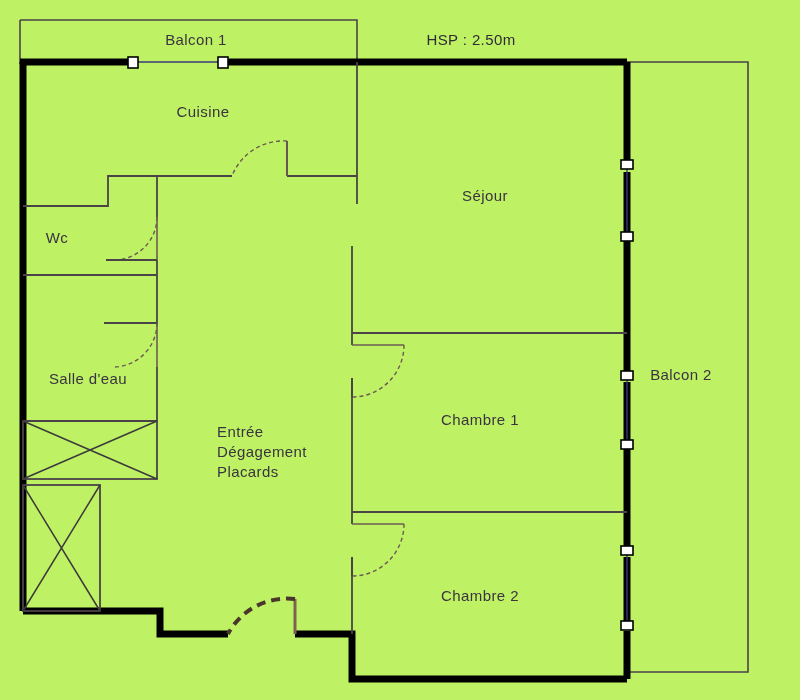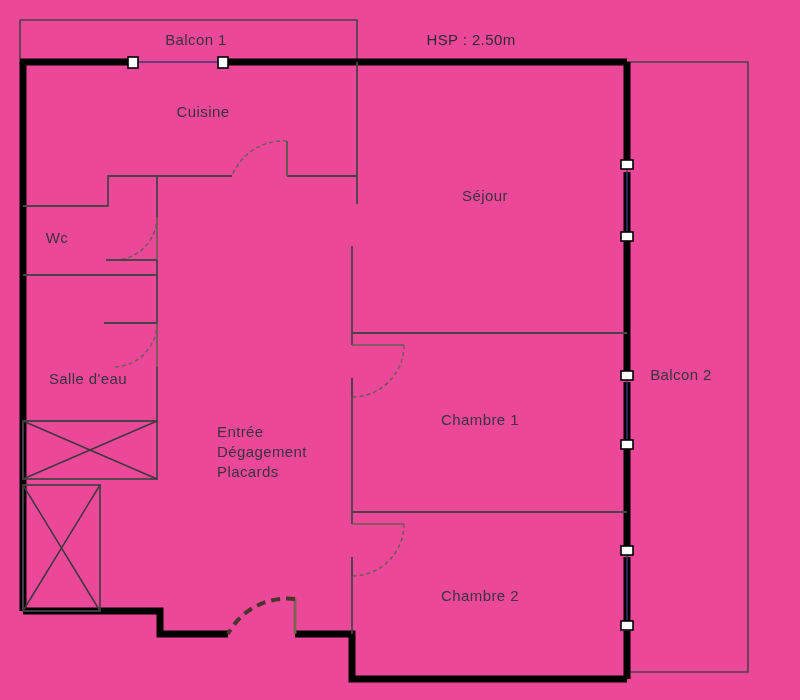--- a/index.html
+++ b/index.html
@@ -11,21 +11,21 @@
   body {
     width: 800px;
     height: 700px;
     font-family: "Liberation Sans", sans-serif;
     overflow: hidden;
   }
   #floorplan-root {
     position: relative;
     width: 800px;
     height: 700px;
-    background: #ec4899;
+    background: #bef264;
   }
   svg#plan-svg {
     display: block;
     width: 800px;
     height: 700px;
   }
   .room-label {
     font-family: "Liberation Sans", sans-serif;
     font-size: 15px;
     fill: #3a3340;

